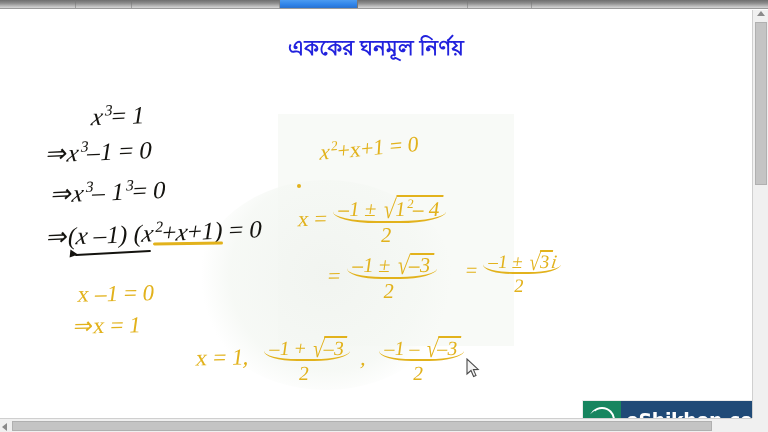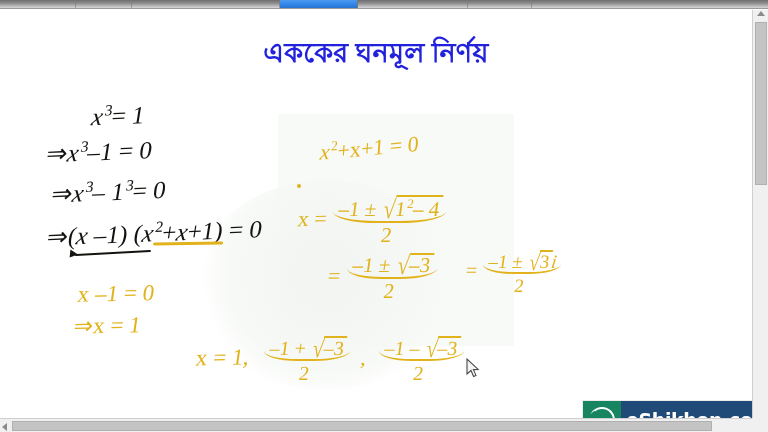--- a/index.html
+++ b/index.html
@@ -65,21 +65,21 @@
   }
 
   
   .title {
     position: absolute;
     left: 0; right: 0; top: 22px;
     text-align: center;
     color: #2222dd;
     font-family: "Liberation Serif", serif;
     font-weight: bold;
-    font-size: 27px;
+    font-size: 21px;
     letter-spacing: .3px;
     white-space: nowrap;
   }
 
   
   .ink {
     position: absolute;
     font-family: "Liberation Serif", serif;
     white-space: nowrap;
     line-height: 1;

